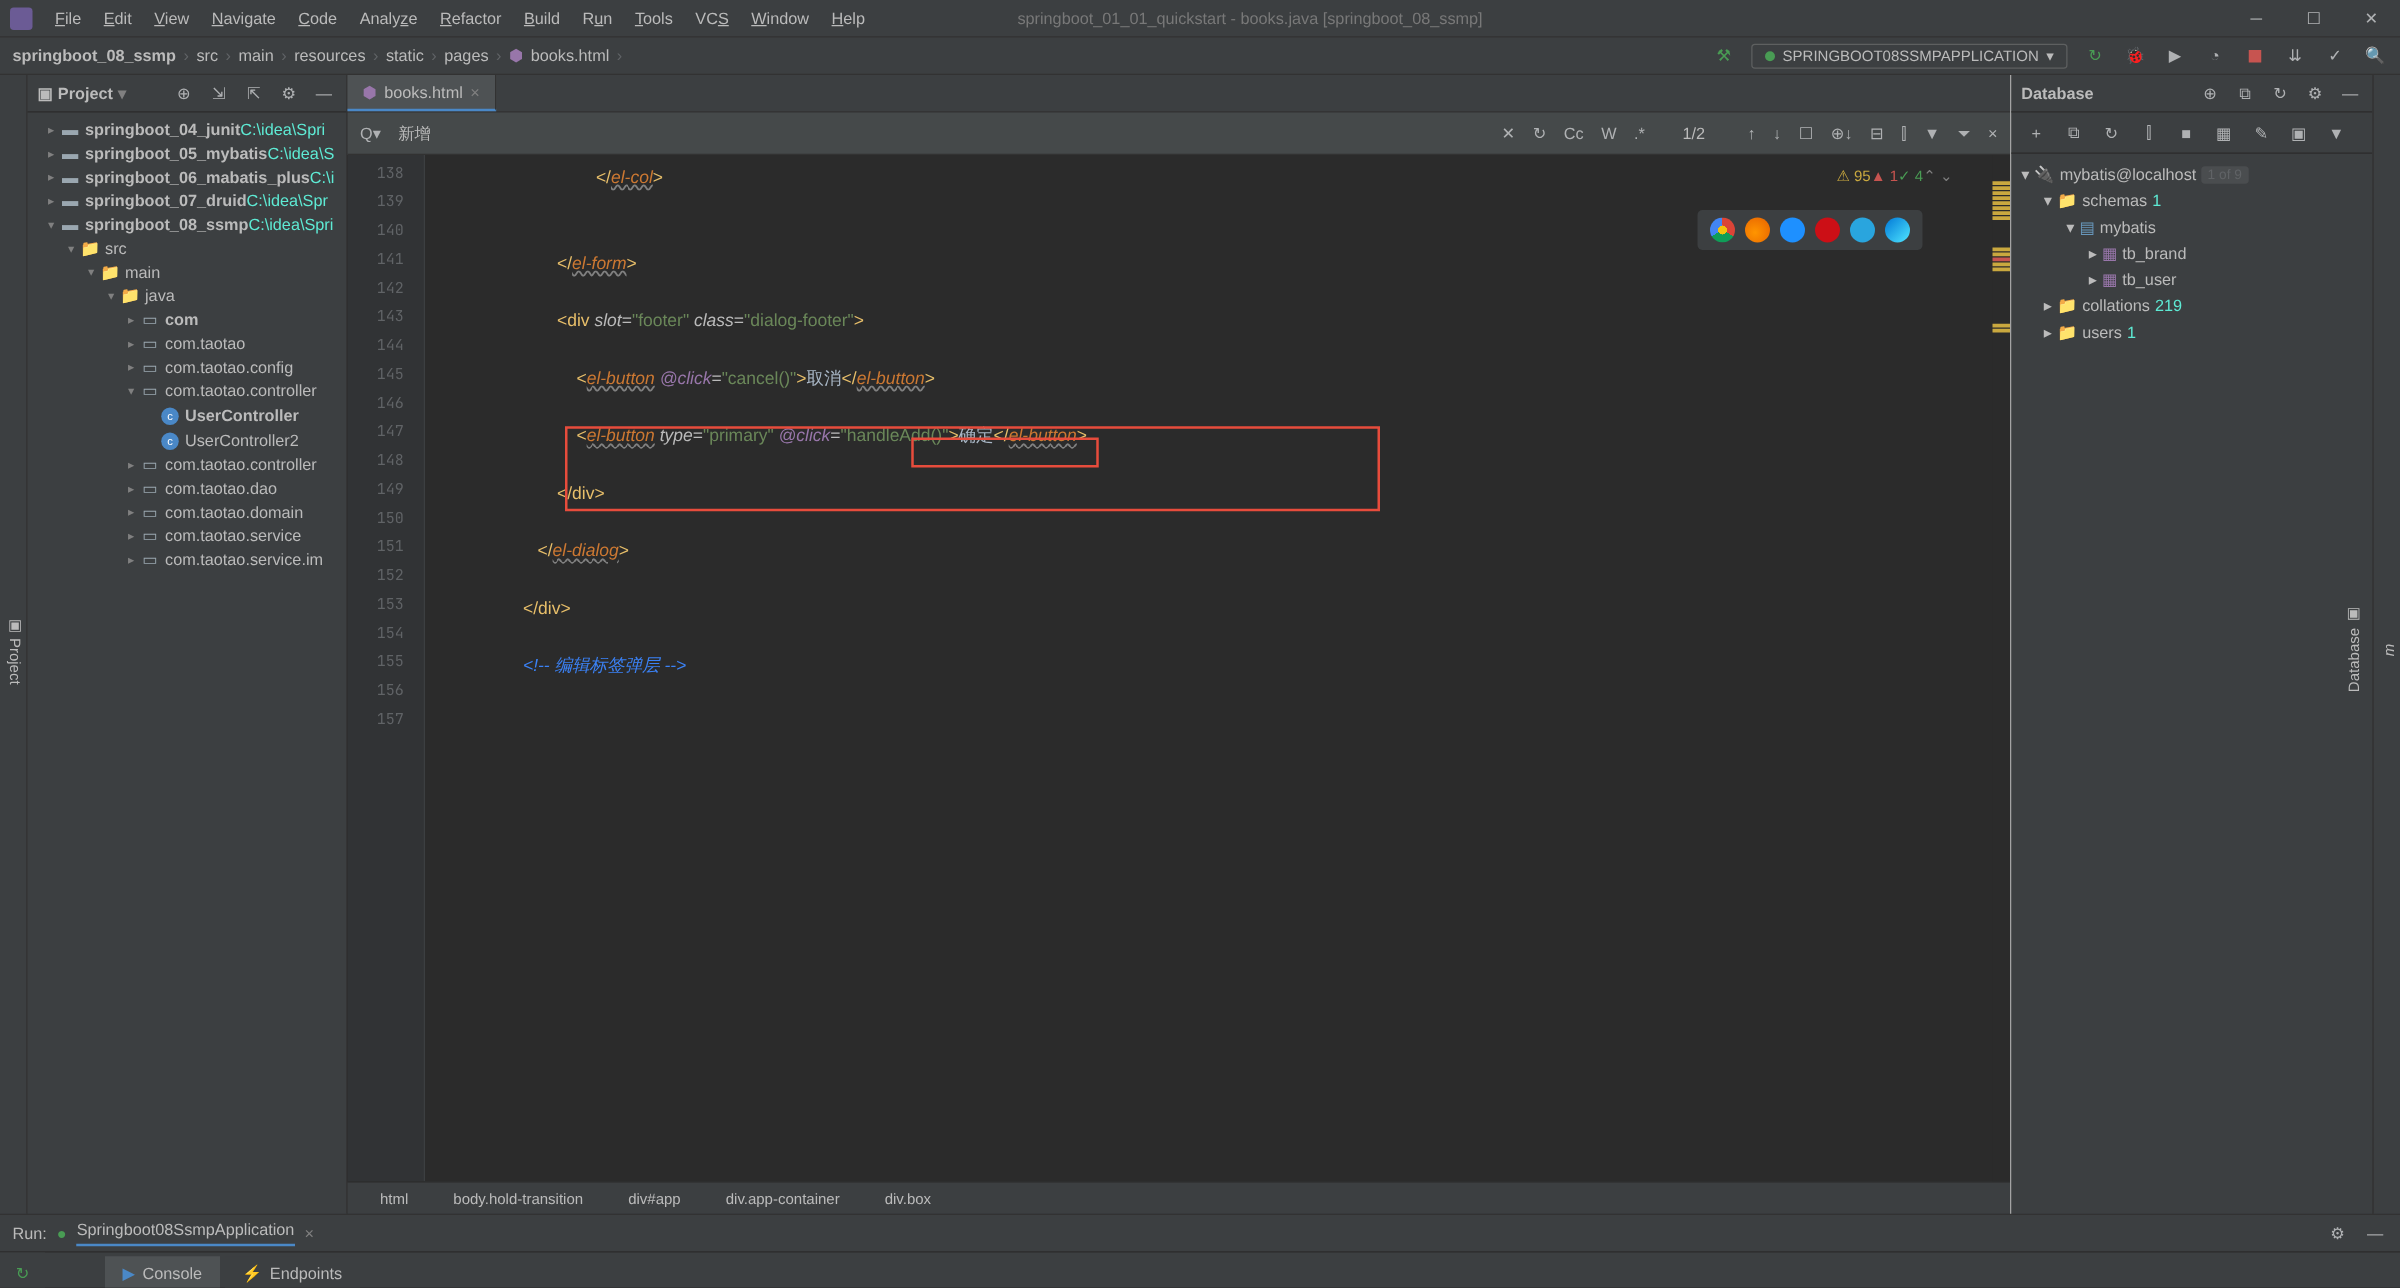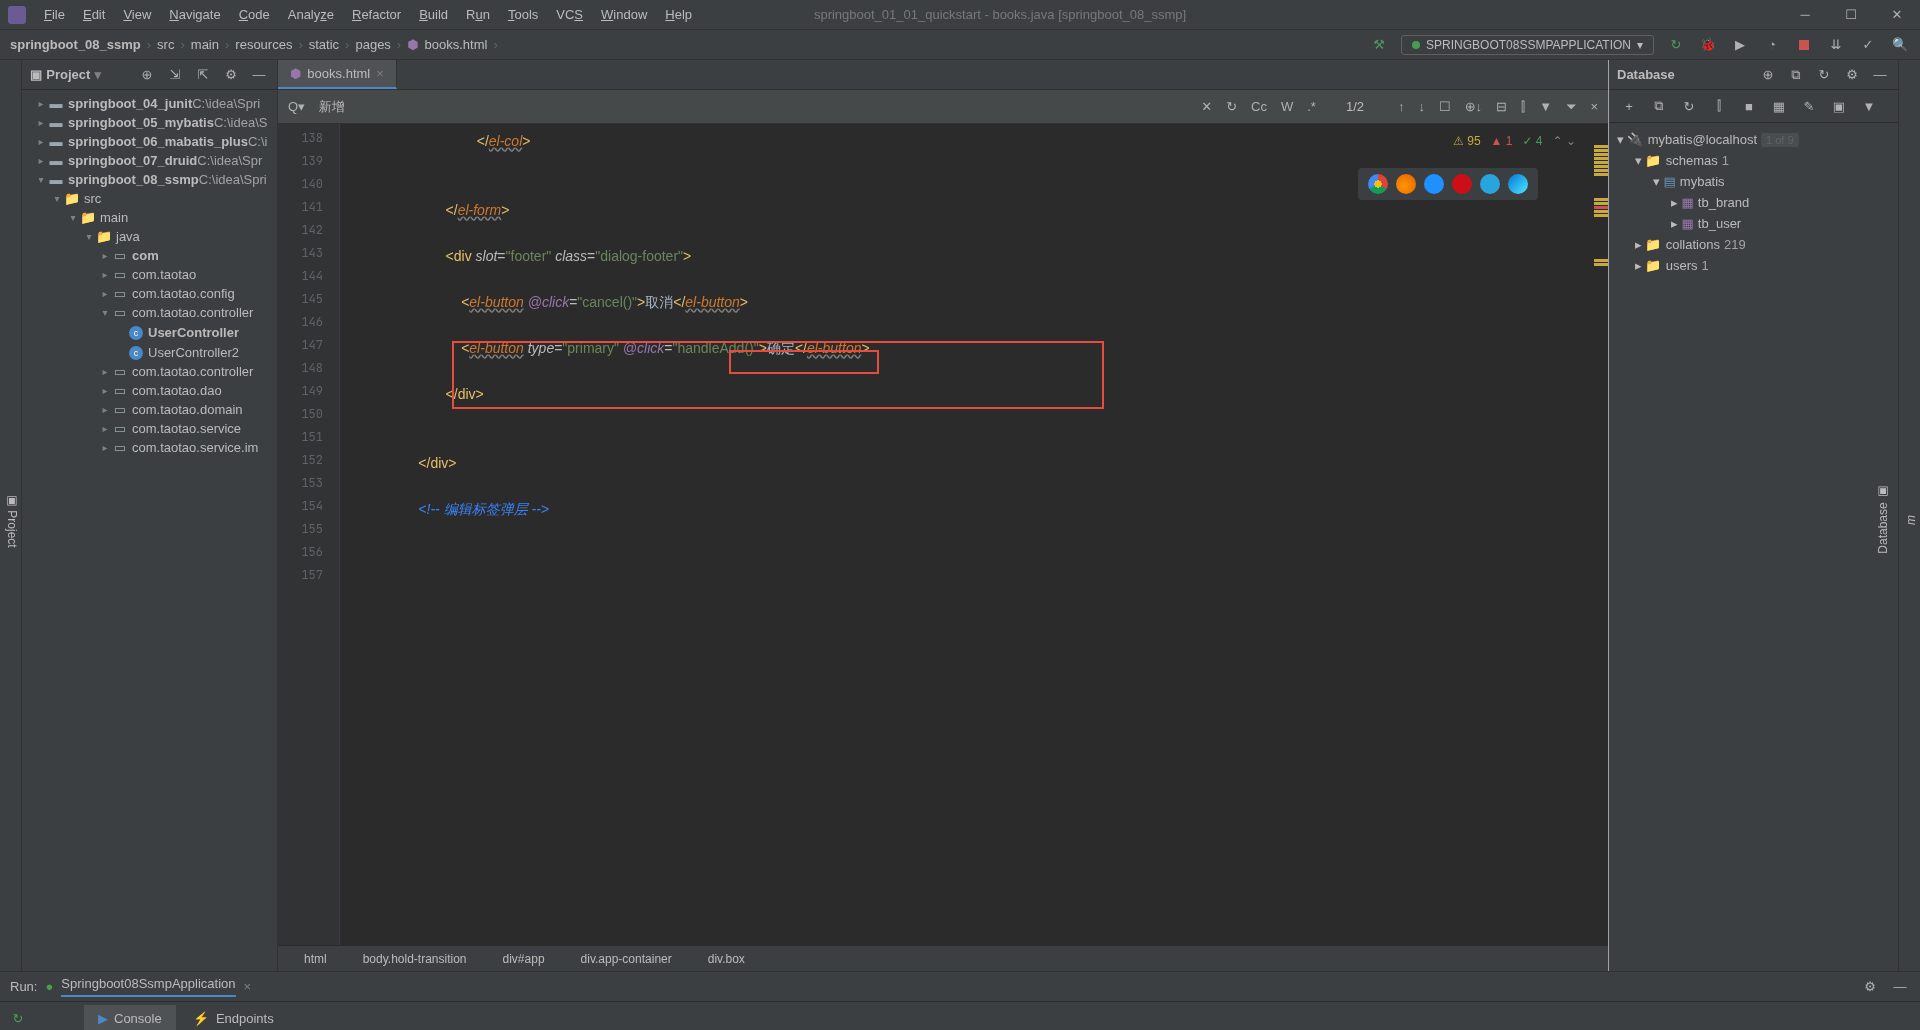--- a/index.html
+++ b/index.html
@@ -29,21 +29,21 @@
 .right-gutter .gtab { font-size:12px; padding:6px 2px; cursor:pointer; transform:rotate(180deg); }
 .project-panel { width:256px; background:#3c3f41; border-right:1px solid #323232; display:flex; flex-direction:column; }
 .panel-header { height:30px; display:flex; align-items:center; padding:0 8px; border-bottom:1px solid #2b2b2b; gap:6px; }
 .panel-header .label { font-weight:bold; flex:1; display:flex; align-items:center; gap:4px; }
 .panel-icons { display:flex; gap:8px; }
 .tree { flex:1; overflow-y:auto; padding:4px 0; }
 .tree-item { display:flex; align-items:center; padding:2px 0; font-size:13px; white-space:nowrap; cursor:pointer; }
 .tree-item .arrow { width:14px; text-align:center; color:#808080; font-size:10px; }
 .tree-item .ticon { width:16px; margin-right:4px; text-align:center; }
 .blue-circle { display:inline-block; width:14px; height:14px; background:#4a88c7; border-radius:50%; color:#fff; font-size:9px; line-height:14px; text-align:center; }
-.dim-text { color:#a3a3a3; }
+.dim-text { color:#5eead4; }
 .editor-area { flex:1; background:#2b2b2b; display:flex; flex-direction:column; min-width:0; }
 .editor-tabs { height:30px; background:#3c3f41; display:flex; border-bottom:1px solid #323232; }
 .editor-tab { padding:6px 12px; background:#4e5254; border-right:1px solid #323232; display:flex; align-items:center; gap:6px; font-size:13px; border-bottom:2px solid #4a88c7; }
 .editor-tab .close { color:#808080; cursor:pointer; }
 .search-bar { height:34px; background:#45494a; display:flex; align-items:center; padding:0 10px; gap:14px; border-bottom:1px solid #323232; position:relative; }
 .search-bar input { background:transparent; border:none; color:#bbbbbb; flex:1; outline:none; font-size:13px; }
 .search-bar .sicon { color:#afb1b3; cursor:pointer; font-size:13px; }
 .editor-content { flex:1; display:flex; overflow:hidden; position:relative; }
 .gutter { width:62px; background:#313335; border-right:1px solid #3c3f41; padding-top:6px; }
 .gutter .ln { height:23px; text-align:right; padding-right:16px; font-size:12px; color:#606366; font-family:'JetBrains Mono','Consolas',monospace; }
@@ -52,21 +52,21 @@
 .tag { color:#e8bf6a; }
 .attr { color:#bababa; font-style:italic; }
 .attr2 { color:#9876aa; font-style:italic; }
 .str { color:#6a8759; }
 .comp { color:#cc7832; font-style:italic; text-decoration:underline wavy #808080; }
 .comment { color:#3b82f6; font-style:italic; }
 .txt { color:#a9b7c6; }
 .red-annot { position:absolute; border:2.5px solid #e74c3c; }
 .browser-icons { position:absolute; top:44px; right:56px; display:flex; gap:8px; background:#3c3f41; padding:6px 10px; border-radius:4px; }
 .bicon { width:20px; height:20px; border-radius:50%; }
-.issues { position:absolute; top:6px; right:18px; display:flex; align-items:center; gap:10px; font-size:12px; }
+.issues { position:absolute; top:6px; right:32px; display:flex; align-items:center; font-size:12px; }
 .issues .warn { color:#c9a83f; }
 .issues .err { color:#c75450; }
 .issues .typo { color:#499c54; }
 .minimap { width:14px; background:#2b2b2b; }
 .minimap-mark { height:3px; background:#c9a83f; margin:1px 0; }
 .breadcrumb-bar { height:26px; background:#3c3f41; border-top:1px solid #2b2b2b; display:flex; align-items:center; padding:0 18px; gap:20px; font-size:12px; }
 .breadcrumb-bar span { padding:0 8px; }
 .db-panel { width:290px; background:#3c3f41; border-left:1px solid #a3a3a3; display:flex; flex-direction:column; }
 .db-tree { padding:6px 8px; }
 .db-item { display:flex; align-items:center; padding:3px 0; gap:4px; font-size:13px; }
@@ -342,20 +342,21 @@
 <div class="code-line">                      <span class="tag">&lt;/</span><span class="comp">el-form</span><span class="tag">&gt;</span></div>
 <div class="code-line"></div>
 <div class="code-line">                      <span class="tag">&lt;div</span> <span class="attr">slot</span>=<span class="str">"footer"</span> <span class="attr">class</span>=<span class="str">"dialog-footer"</span><span class="tag">&gt;</span></div>
 <div class="code-line"></div>
 <div class="code-line">                          <span class="tag">&lt;</span><span class="comp">el-button</span> <span class="attr2">@click</span>=<span class="str">"cancel()"</span><span class="tag">&gt;</span><span class="txt">取消</span><span class="tag">&lt;/</span><span class="comp">el-button</span><span class="tag">&gt;</span></div>
 <div class="code-line"></div>
 <div class="code-line">                          <span class="tag">&lt;</span><span class="comp">el-button</span> <span class="attr">type</span>=<span class="str">"primary"</span> <span class="attr2">@click</span>=<span class="str">"handleAdd()"</span><span class="tag">&gt;</span><span class="txt">确定</span><span class="tag">&lt;/</span><span class="comp">el-button</span><span class="tag">&gt;</span></div>
 <div class="code-line"></div>
 <div class="code-line">                      <span class="tag">&lt;/div&gt;</span></div>
 <div class="code-line"></div>
+<div class="code-line">                  <span class="tag">&lt;/</span><span class="comp">el-dialog</span><span class="tag">&gt;</span></div>
 <div class="code-line"></div>
 <div class="code-line">               <span class="tag">&lt;/div&gt;</span></div>
 <div class="code-line"></div>
 <div class="code-line">               <span class="comment">&lt;!-- 编辑标签弹层 --&gt;</span></div>
         <div class="red-annot" style="top:217px; left:112px; width:652px; height:68px;"></div>
         <div class="red-annot" style="top:226px; left:389px; width:150px; height:24px;"></div>
       </div>
       <div class="minimap">
         <div style="height:20px"></div>
         <div class="minimap-mark"></div>

